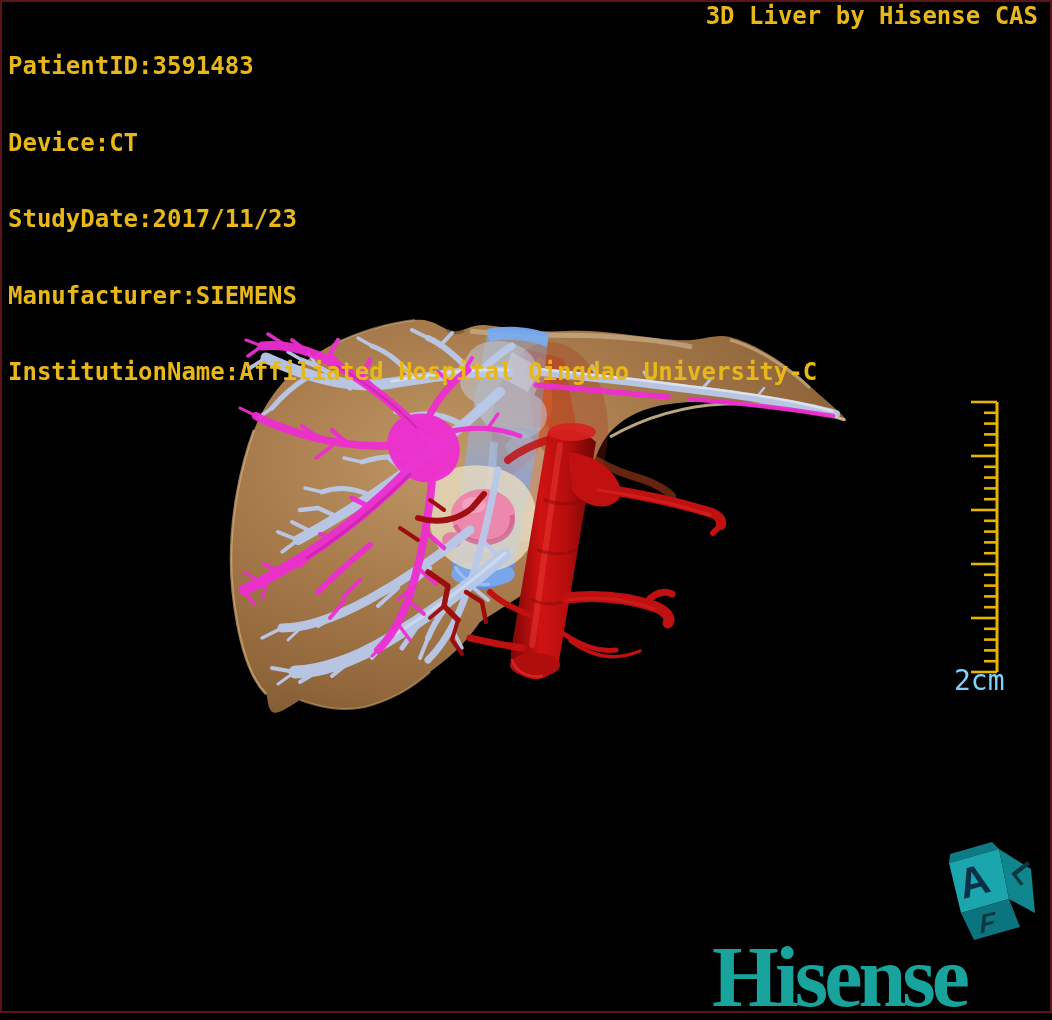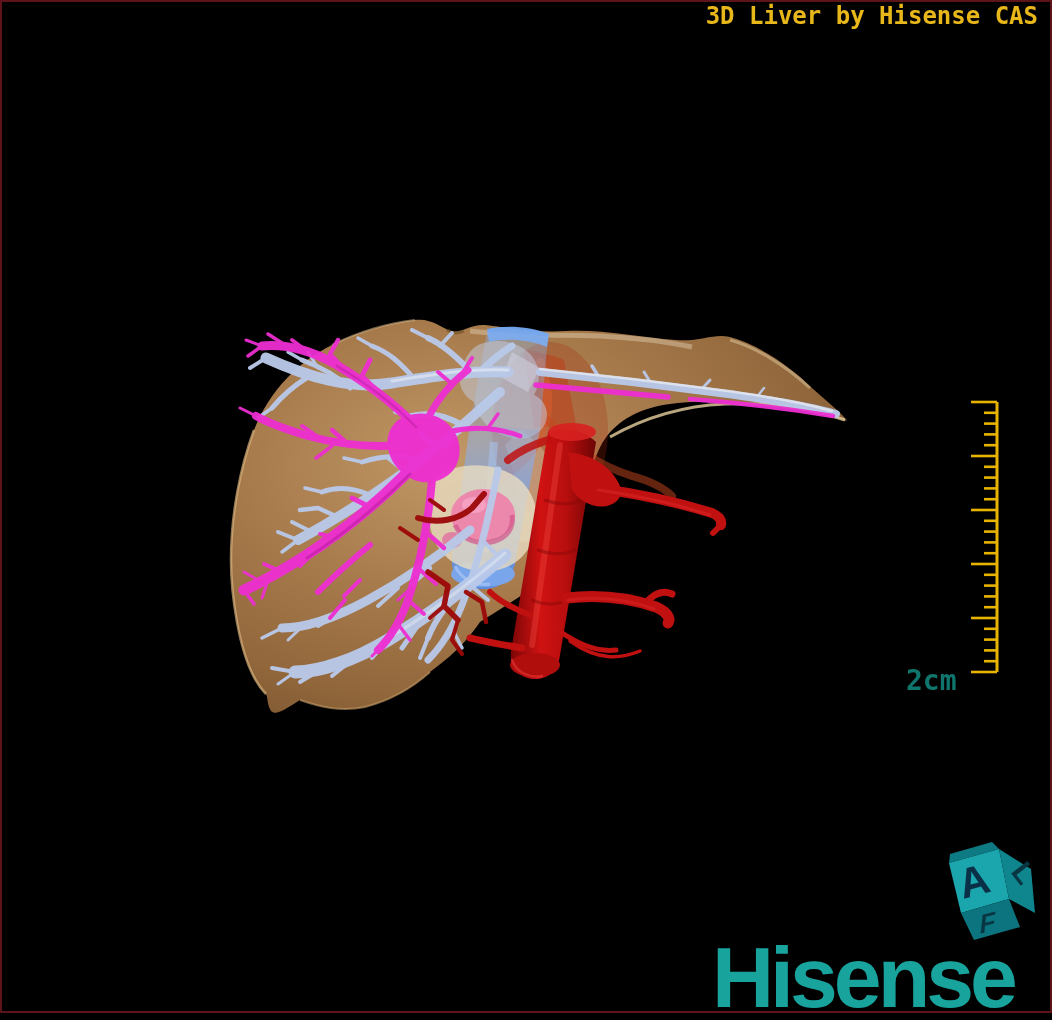--- a/index.html
+++ b/index.html
@@ -19,26 +19,26 @@
   }
   .watermark{
     position:absolute;top:3px;right:14px;z-index:30;
     color:#e8b71a;font-size:24px;font-weight:bold;line-height:26px;white-space:pre;
   }
   .volume-label{
     position:absolute;left:8px;top:974px;z-index:30;
     color:#f0c98c;font-size:24px;font-weight:bold;white-space:pre;
   }
   .scale-label{
-    position:absolute;left:906px;top:664px;z-index:30;
-    color:#0f766e;font-size:28px;font-weight:bold;
+    position:absolute;left:954px;top:664px;z-index:30;
+    color:#7dd3fc;font-size:28px;font-weight:normal;
   }
   .hisense-logo{
     position:absolute;left:712px;top:934px;z-index:35;
-    font-family:Liberation Sans, sans-serif;
+    font-family:Liberation Serif, serif;
     font-weight:bold;font-size:86px;line-height:1;color:#18a39d;
     letter-spacing:-4px;white-space:nowrap;
   }
 </style>
 </head>
 <body>
 
 <div class="stage">
 
   <svg class="model-svg" width="1052" height="1020" viewBox="0 0 1052 1020">
@@ -297,20 +297,27 @@
       <polygon points="949,863 999,849 992,842 950,854" fill="#0d7a84"></polygon>
       <polygon points="949,863 999,849 1009,899 961,913" fill="#1ba6ae"></polygon>
       <polygon points="999,849 1031,869 1035,913 1009,899" fill="#0f858e"></polygon>
       <polygon points="961,913 1009,899 1020,927 974,940" fill="#0c747e"></polygon>
       <text x="0" y="0" transform="translate(963,899) rotate(-15)" font-family="Liberation Sans, sans-serif" font-size="42" font-weight="bold" fill="#0a3048">A</text>
       <text x="0" y="0" transform="translate(1010,872) rotate(52)" font-family="Liberation Sans, sans-serif" font-size="30" font-weight="bold" fill="#083642">L</text>
       <text x="0" y="0" transform="translate(979,934) rotate(-14) skewX(-20)" font-family="Liberation Sans, sans-serif" font-size="26" font-weight="bold" fill="#083642">F</text>
     </g>
   </svg>
 
+  <div class="pinfo">
+    <div>PatientID:3591483</div>
+    <div>Device:CT</div>
+    <div>StudyDate:2017/11/23</div>
+    <div>Manufacturer:SIEMENS</div>
+    <div>InstitutionName:Affiliated Hospital Qingdao University-C</div>
+  </div>
 
   <div class="watermark">3D Liver by Hisense CAS</div>
 
   <div class="scale-label">2cm</div>
 
 
   <div class="hisense-logo">Hisense</div>
 
   <div class="frame"></div>
 </div>

